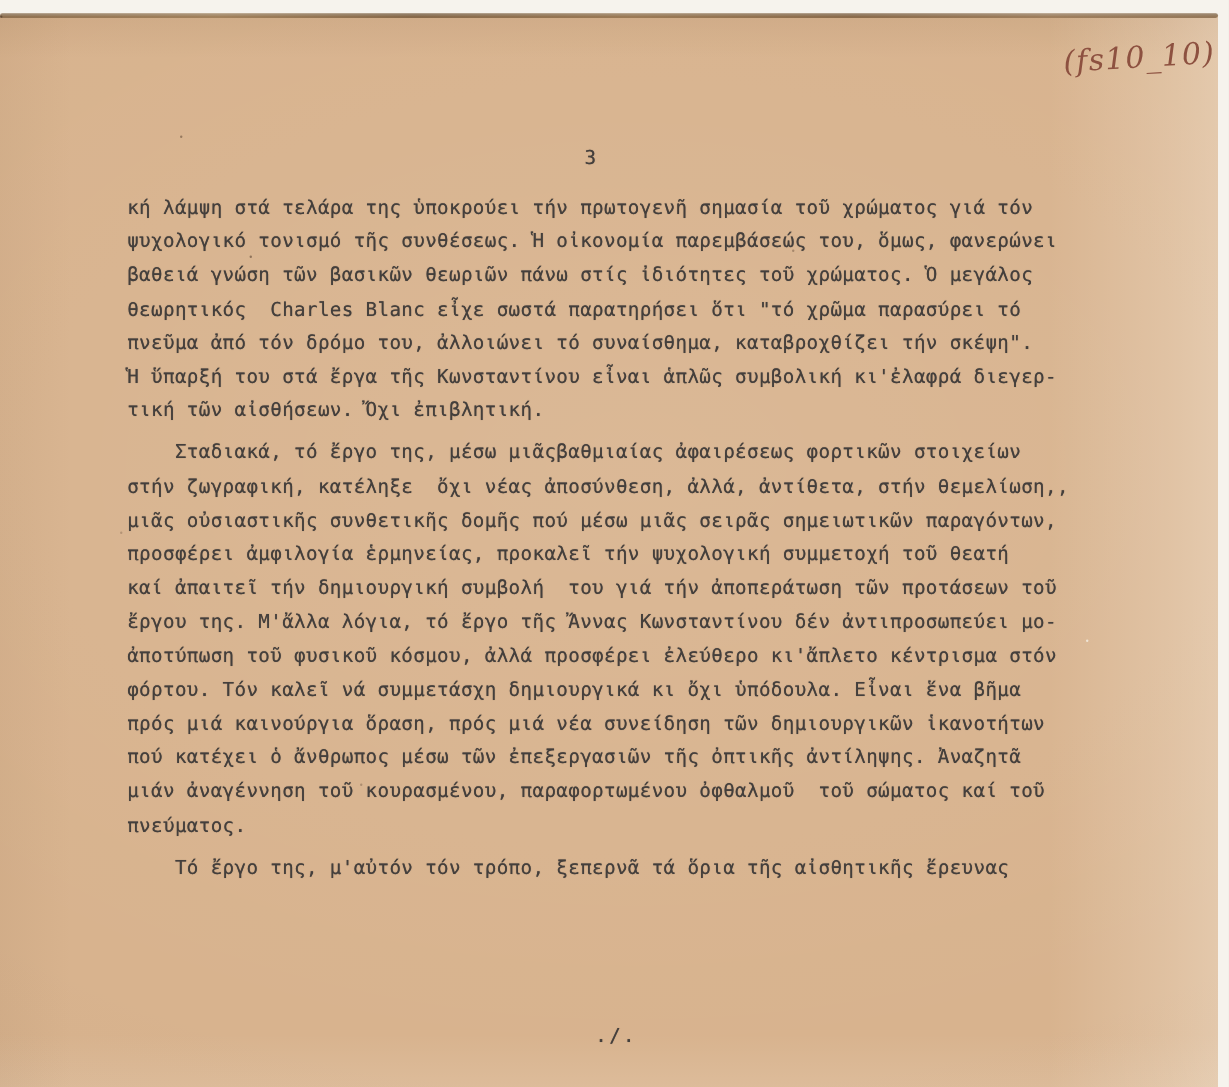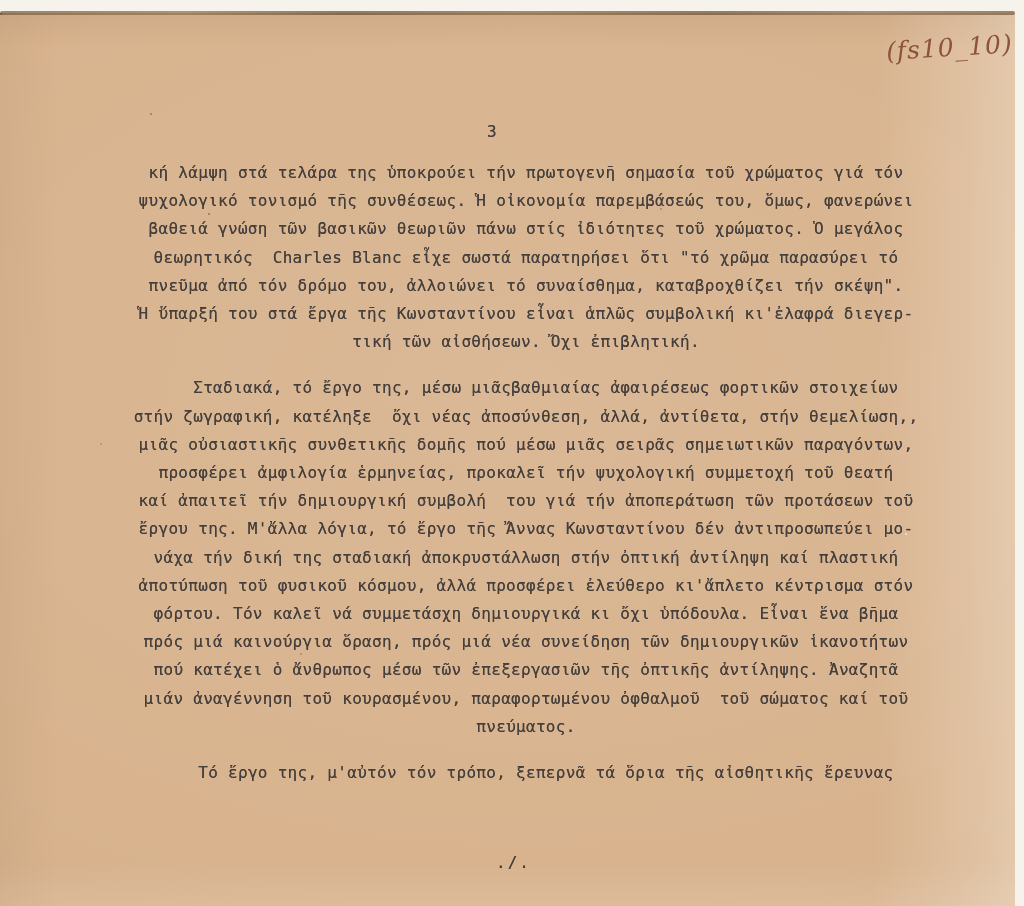--- a/index.html
+++ b/index.html
@@ -85,22 +85,22 @@
   .textblock {
     position: absolute;
     left: 106px;
     top: 146px;
     width: 840px;
     font-size: 16px;
     line-height: 28.2px;
     letter-spacing: 0.3px;
   }
   .para { margin: 0; }
-  .para + .para { margin-top: 18px; }
-  .tline { white-space: pre; text-align: center; }
+  .para + .para { margin-top: 7px; }
+  .tline { white-space: pre; }
   .footer-mark {
     position: absolute;
     left: 496px;
     top: 840px;
     font-size: 16px;
     letter-spacing: 2px;
   }
 </style>
 </head>
 <body>
@@ -123,21 +123,20 @@
         <div class="tline">Ἡ ὕπαρξή του στά ἔργα τῆς Κωνσταντίνου εἶναι ἁπλῶς συμβολική κι'ἐλαφρά διεγερ-</div>
         <div class="tline">τική τῶν αἰσθήσεων. Ὄχι ἐπιβλητική.</div>
       </div>
       <div class="para">
         <div class="tline">    Σταδιακά, τό ἔργο της, μέσω μιᾶςβαθμιαίας ἀφαιρέσεως φορτικῶν στοιχείων</div>
         <div class="tline">στήν ζωγραφική, κατέληξε  ὄχι νέας ἀποσύνθεση, ἀλλά, ἀντίθετα, στήν θεμελίωση,,</div>
         <div class="tline">μιᾶς οὐσιαστικῆς συνθετικῆς δομῆς πού μέσω μιᾶς σειρᾶς σημειωτικῶν παραγόντων,</div>
         <div class="tline">προσφέρει ἀμφιλογία ἑρμηνείας, προκαλεῖ τήν ψυχολογική συμμετοχή τοῦ θεατή</div>
         <div class="tline">καί ἀπαιτεῖ τήν δημιουργική συμβολή  του γιά τήν ἀποπεράτωση τῶν προτάσεων τοῦ</div>
         <div class="tline">ἔργου της. Μ'ἄλλα λόγια, τό ἔργο τῆς Ἄννας Κωνσταντίνου δέν ἀντιπροσωπεύει μο-</div>
-        <div class="tline">νάχα τήν δική της σταδιακή ἀποκρυστάλλωση στήν ὀπτική ἀντίληψη καί πλαστική</div>
         <div class="tline">ἀποτύπωση τοῦ φυσικοῦ κόσμου, ἀλλά προσφέρει ἐλεύθερο κι'ἄπλετο κέντρισμα στόν</div>
         <div class="tline">φόρτου. Τόν καλεῖ νά συμμετάσχη δημιουργικά κι ὄχι ὑπόδουλα. Εἶναι ἕνα βῆμα</div>
         <div class="tline">πρός μιά καινούργια ὅραση, πρός μιά νέα συνείδηση τῶν δημιουργικῶν ἱκανοτήτων</div>
         <div class="tline">πού κατέχει ὁ ἄνθρωπος μέσω τῶν ἐπεξεργασιῶν τῆς ὀπτικῆς ἀντίληψης. Ἀναζητᾶ</div>
         <div class="tline">μιάν ἀναγέννηση τοῦ κουρασμένου, παραφορτωμένου ὀφθαλμοῦ  τοῦ σώματος καί τοῦ</div>
         <div class="tline">πνεύματος.</div>
       </div>
       <div class="para">
         <div class="tline">    Τό ἔργο της, μ'αὐτόν τόν τρόπο, ξεπερνᾶ τά ὅρια τῆς αἰσθητικῆς ἔρευνας</div>
       </div>

